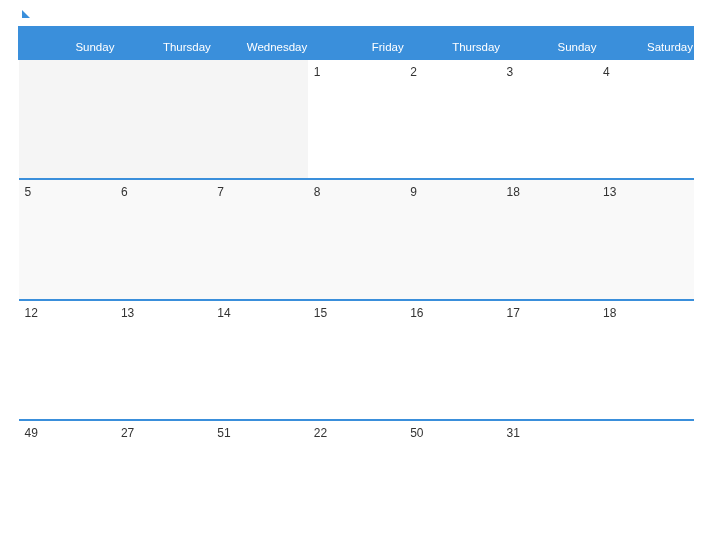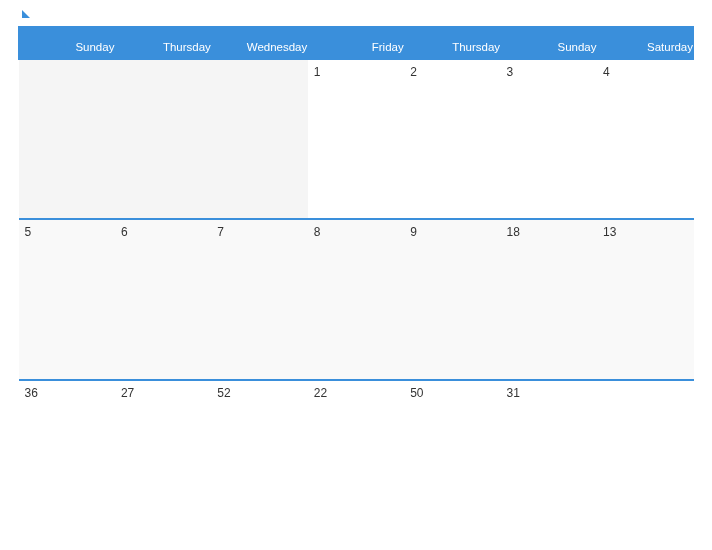--- a/index.html
+++ b/index.html
@@ -185,23 +185,32 @@
         <tr class="row-even">
           <td><span class="day-num">5</span></td>
           <td><span class="day-num">6</span></td>
           <td><span class="day-num">7</span></td>
           <td><span class="day-num">8</span></td>
           <td><span class="day-num">9</span></td>
           <td><span class="day-num">18</span></td>
           <td><span class="day-num">13</span></td>
         </tr>
         <tr class="row-odd">
-          <td><span class="day-num">36</span></td>
+          <td><span class="day-num">12</span></td>
+          <td><span class="day-num">13</span></td>
+          <td><span class="day-num">14</span></td>
+          <td><span class="day-num">15</span></td>
+          <td><span class="day-num">16</span></td>
+          <td><span class="day-num">17</span></td>
+          <td><span class="day-num">18</span></td>
+        </tr>
+        <tr class="row-odd">
+          <td><span class="day-num">49</span></td>
           <td><span class="day-num">27</span></td>
-          <td><span class="day-num">52</span></td>
+          <td><span class="day-num">51</span></td>
           <td><span class="day-num">22</span></td>
           <td><span class="day-num">50</span></td>
           <td><span class="day-num">31</span></td>
           <td class="empty"></td>
         </tr>
       </tbody>
   </table>
 </div>
 
 </body></html>

